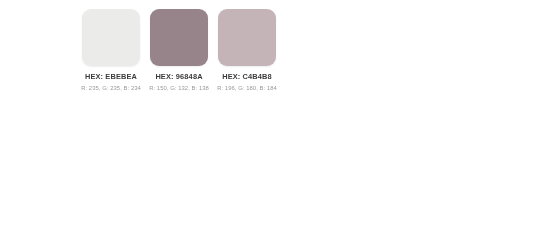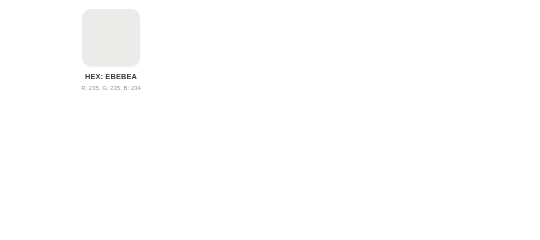--- a/index.html
+++ b/index.html
@@ -68,17 +68,27 @@
   <div id="swatch-row">
 
     <div class="swatch-cell">
       <div class="swatch-chip" style="background: rgb(235, 235, 234);"></div>
       <div class="swatch-hex">HEX: EBEBEA</div>
       <div class="swatch-rgb">R: 235, G: 235, B: 234</div>
     </div>
 
 
 
+    <div class="swatch-cell">
+      <div class="swatch-chip" style="background: rgb(150, 132, 138);"></div>
+      <div class="swatch-hex">HEX: 96848A</div>
+      <div class="swatch-rgb">R: 150, G: 132, B: 138</div>
+    </div>
 
+    <div class="swatch-cell">
+      <div class="swatch-chip" style="background: rgb(196, 180, 184);"></div>
+      <div class="swatch-hex">HEX: C4B4B8</div>
+      <div class="swatch-rgb">R: 196, G: 180, B: 184</div>
+    </div>
 
 
   </div>
 </div>
 
 </body></html>

